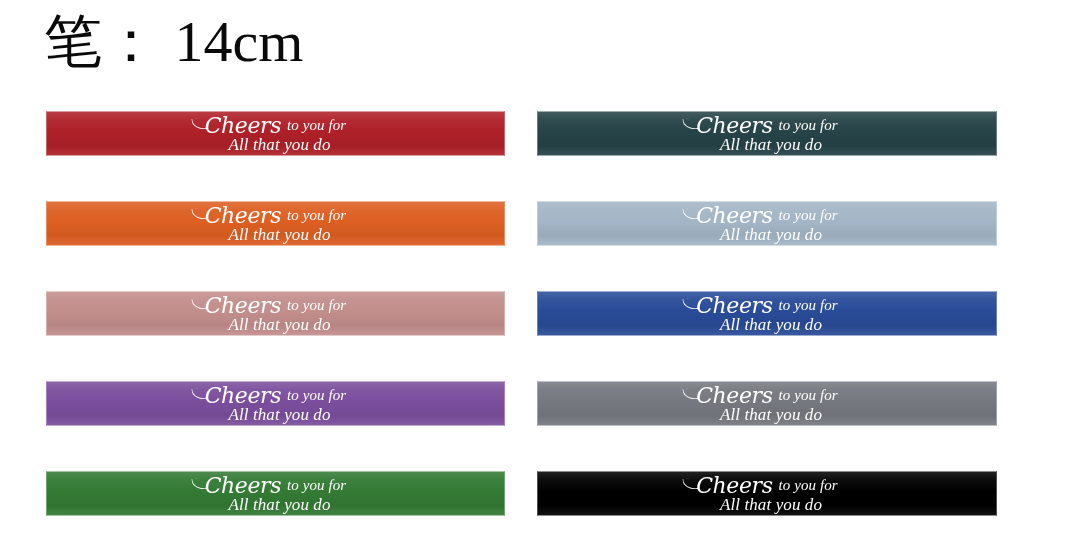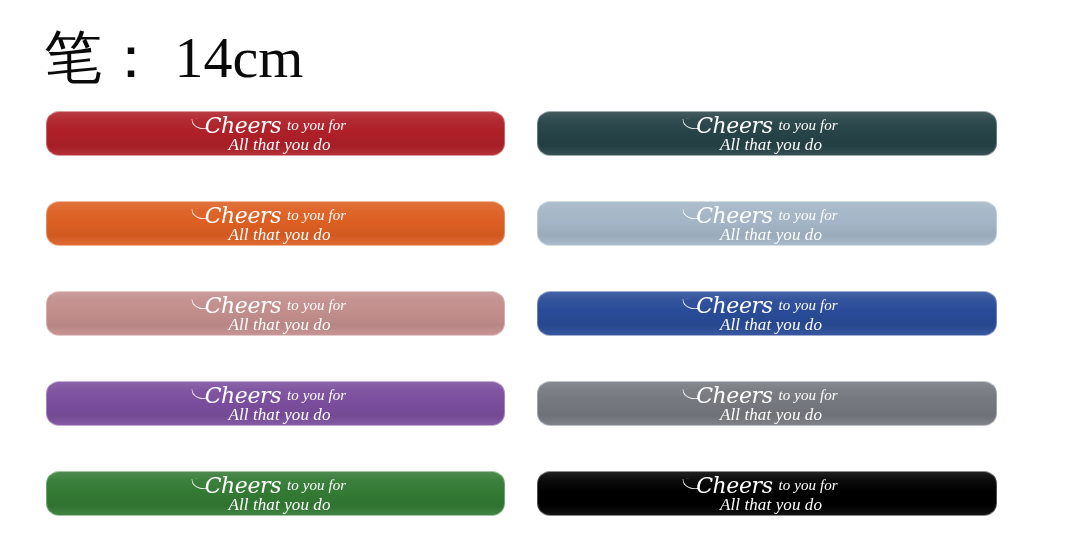--- a/index.html
+++ b/index.html
@@ -12,21 +12,21 @@
     height: 550px;
     position: relative;
     overflow: hidden;
     font-family: "Liberation Serif", "DejaVu Serif", serif;
   }
 
   
   #page-title {
     position: absolute;
     left: 44px;
-    top: 20px;
+    top: 4px;
     font-family: "Liberation Serif", "DejaVu Serif", serif;
     font-size: 58px;
     line-height: 76px;
     color: #0a0a0a;
     white-space: pre;
     letter-spacing: 0px;
   }
 
   
   #ribbon-grid {
@@ -42,21 +42,20 @@
   .ribbon {
     position: absolute;
     top: 0;
     height: 45px;
     box-sizing: border-box;
     border-top: 1px solid rgba(255,255,255,0.55);
     border-bottom: 1px solid rgba(255,255,255,0.55);
     border-left: 1px solid rgba(255,255,255,0.30);
     border-right: 1px solid rgba(255,255,255,0.30);
     overflow: hidden;
-    border-radius: 13px;
   }
   .ribbon.col-left  { left: 46px;  width: 459px; }
   .ribbon.col-right { left: 537px; width: 460px; }
 
   
   .ribbon::after {
     content: "";
     position: absolute;
     left: 0; right: 0; top: 0; bottom: 0;
     background: linear-gradient(to bottom,

